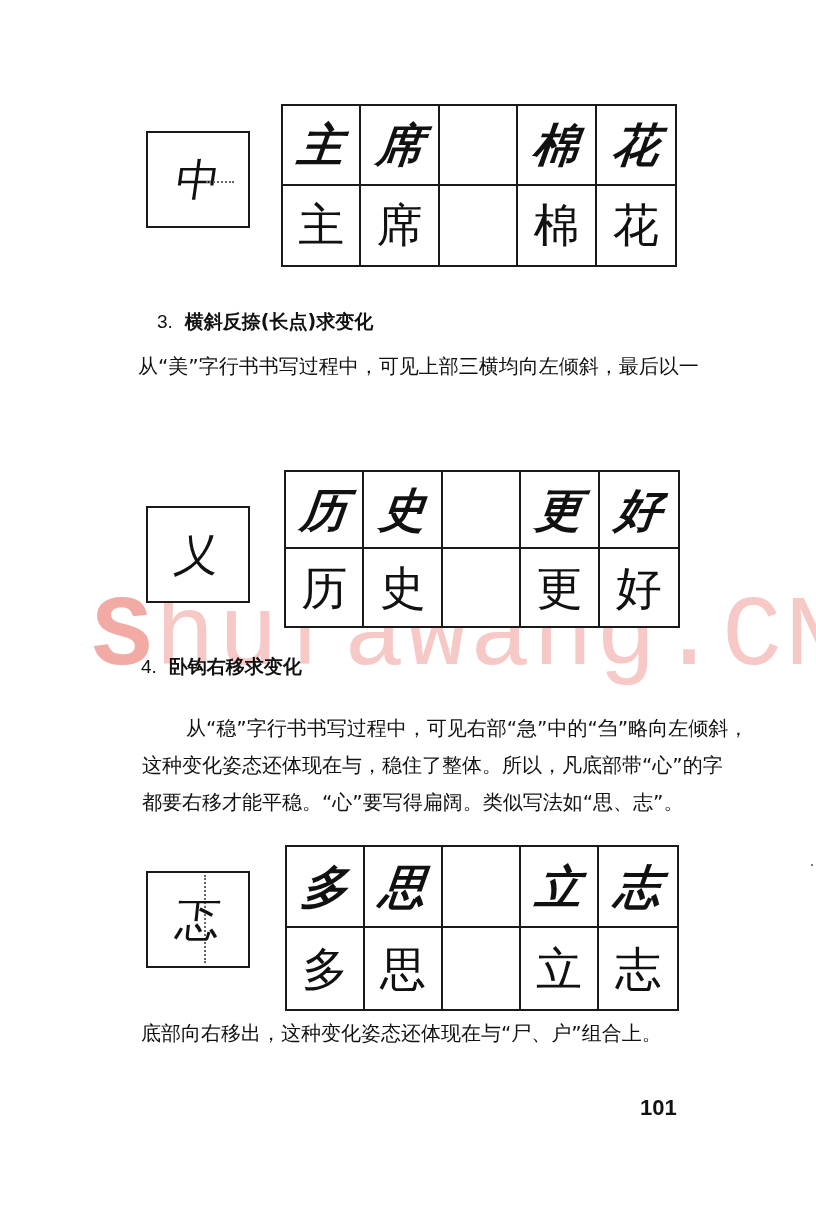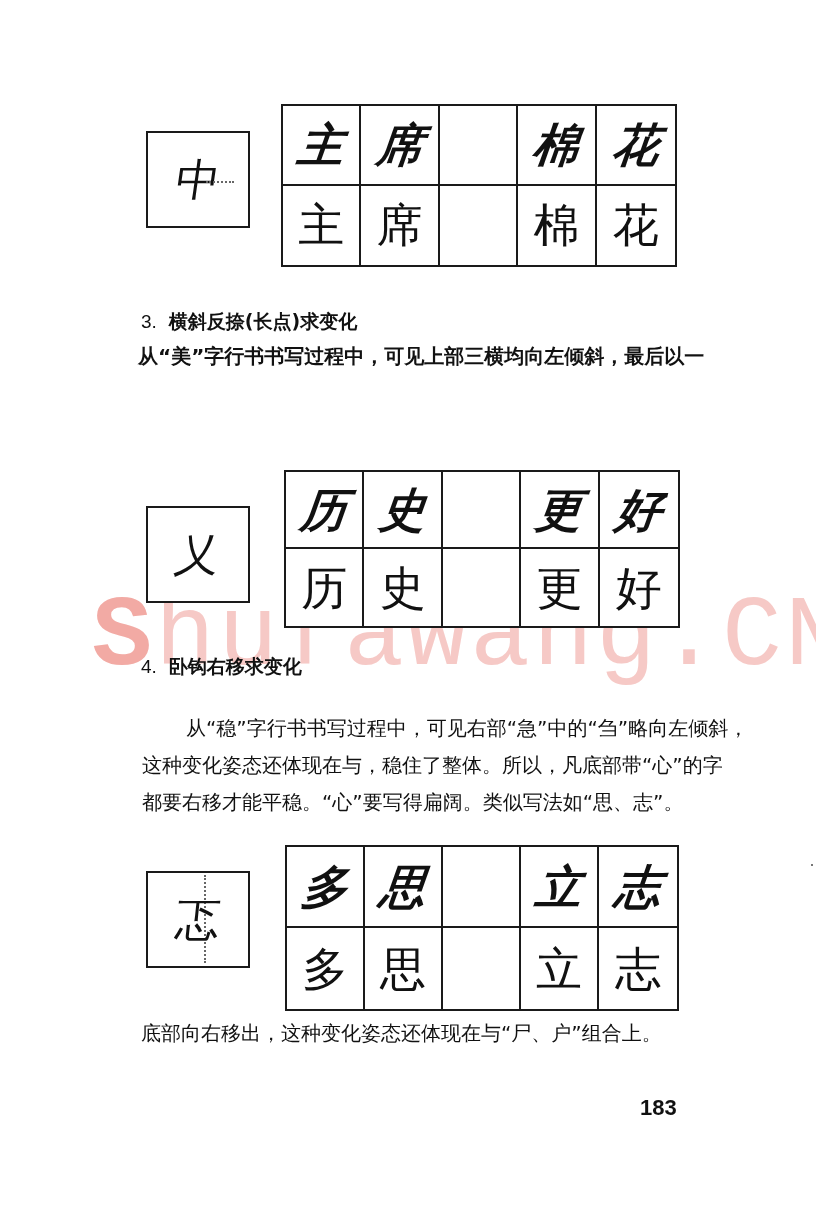--- a/index.html
+++ b/index.html
@@ -74,24 +74,24 @@
       <span class="ch"></span>
     </div>
   <div class="cell regular">
       <span class="ch">棉</span>
     </div>
   <div class="cell regular">
       <span class="ch">花</span>
     </div>
 </div>
 
-<div class="heading" style="top:309px;">
+<div class="heading" style="top:309px;margin-left:16px;">
   <span class="num">3.</span><span>横斜反捺(长点)求变化</span>
 </div>
-<div class="para" style="top:338px;font-weight:bold;">
+<div class="para" style="top:348px;">
   <span class="line indent">从“美”字行书书写过程中，可见上部三横均向左倾斜，最后以一</span>
 </div>
 
 <div class="model-box" style="left:146px; top:506px; width:104px; height:97px;">
   <span class="model-char" style="transform:skewX(-10deg);">乂</span>
 </div>
 <div class="grid" style="left:284px; top:470px; width:396px; height:158px;">
   <div class="cell cursive">
       <span class="ch">历</span>
     </div>
@@ -165,15 +165,15 @@
   <div class="cell regular">
       <span class="ch">立</span>
     </div>
   <div class="cell regular">
       <span class="ch">志</span>
     </div>
 </div>
 
 <div class="final-line">底部向右移出，这种变化姿态还体现在与“尸、户”组合上。</div>
 
-<div class="page-number">183</div>
+<div class="page-number">101</div>
 
 <div class="speck" style="left:811px; top:864px;"></div>
 
 </body></html>

